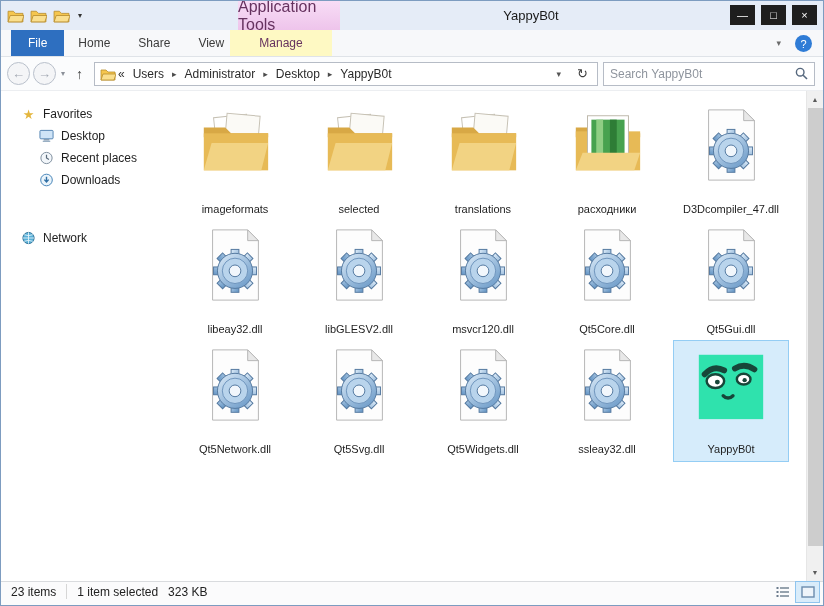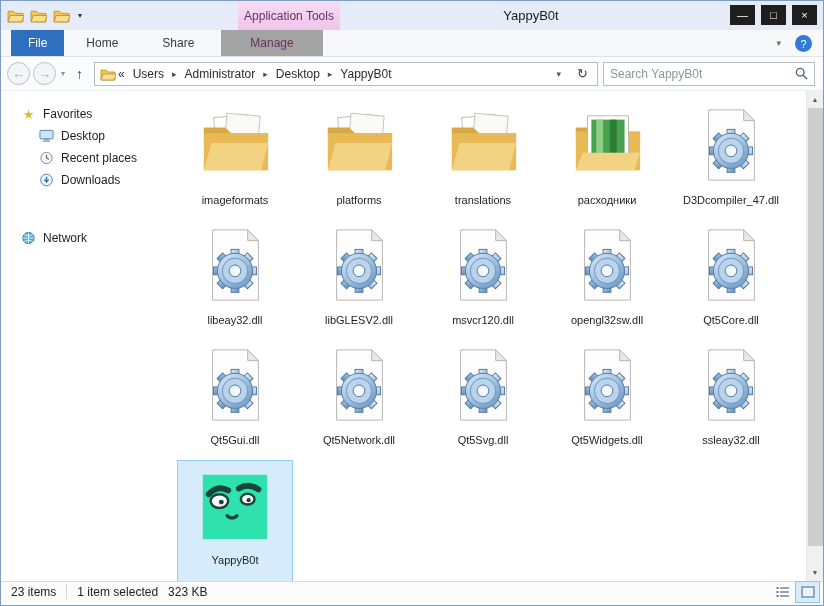--- a/index.html
+++ b/index.html
@@ -12,35 +12,35 @@
   }
 
   
   .titlebar{ height: 29px; flex: 0 0 auto; background: #e5ecf7; position: relative;
     display: flex; align-items: center; }
   .qat{ display: flex; align-items: center; gap: 6px; padding-left: 6px; }
   .qat svg{ width: 17px; height: 15px; display: block; }
   .qat-chev{ font-size: 8px; color: #333; padding: 0 2px; }
   .apptools{ position: absolute; left: 237px; top: 0; height: 100%; width: 102px;
     display: flex; align-items: center; justify-content: center;
-    background: linear-gradient(#f8ddf6,#eec4eb); color: #66325f; font-size: 12px; }
+    background: linear-gradient(#f8ddf6,#eec4eb); color: #66325f; font-size: 16px; }
   .wtitle{ position: absolute; left: 530px; top: 7px; transform: translateX(-50%);
     font-size: 13px; color: #1a1a1a; }
   .caption{ position: absolute; right: 6px; top: 4px; display: flex; gap: 6px; }
   .cap-btn{ width: 25px; height: 20px; background: #1e1e1e; color: #fff;
     display: flex; align-items: center; justify-content: center; font-size: 11px; cursor: default; }
 
   
   .tabrow{ height: 27px; flex: 0 0 auto; background: #f7f8fa; border-bottom: 1px solid #dfe3e8;
     display: flex; align-items: stretch; padding-left: 10px; position: relative; }
-  .tab{ display: flex; align-items: center; padding: 0 22px; color: #3b3b3b; }
+  .tab{ display: flex; align-items: center; padding: 0 14px; color: #3b3b3b; }
   .tab-file{ background: #2e6fc0; color: #fff; padding: 0 17px; }
-  .tab-manage{ position: absolute; left: 220px; top: 0; height: 100%; width: 102px;
+  .tab-manage{ position: absolute; left: 229px; top: 0; height: 100%; width: 102px;
     display: flex; align-items: center; justify-content: center;
-    color: #66325f; background: #a3a3a3; }
+    color: #66325f; background: #fef9c3; }
   .ribbon-chevron{ position: absolute; right: 42px; top: 8px; color: #6b6b6b; font-size: 9px; }
   .help-btn{ position: absolute; right: 11px; top: 5px; width: 17px; height: 17px;
     border-radius: 50%; background: #2f7cd6; color: #fff; font-size: 11px;
     display: flex; align-items: center; justify-content: center; }
 
   
   .addressrow{ height: 34px; flex: 0 0 auto; background: #fbfcfd; border-bottom: 1px solid #eceef1;
     display: flex; align-items: center; gap: 5px; padding: 0 8px 0 6px; }
   .navbtns{ display: flex; align-items: center; gap: 3px; }
   .circ{ width: 23px; height: 23px; border-radius: 50%; border: 1px solid #b9c0cb;
@@ -72,21 +72,21 @@
   .nav-sel{ background: #e6e6e6; outline: 1px solid #d0d0d0; }
   .nav-gap{ height: 16px; }
   .nav-label{ white-space: nowrap; color: #1e1e1e; }
 
   .files{ flex: 1; min-width: 0; padding: 10px 0 0 6px; }
   .grid{ display: grid; grid-template-columns: repeat(5, 124px); grid-auto-rows: 120px; }
   .tile{ width: 114px; justify-self: center; display: flex; flex-direction: column;
     align-items: center; padding-top: 2px; }
   .ticon{ width: 78px; height: 82px; display: flex; align-items: flex-end; justify-content: center; }
   .ticon svg{ width: 78px; height: 80px; display: block; }
-  .tlabel{ margin-top: 9px; font-size: 11px; line-height: 13px; text-align: center;
+  .tlabel{ margin-top: 18px; font-size: 11px; line-height: 13px; text-align: center;
     max-width: 104px; color: #1e1e1e; overflow-wrap: anywhere; }
   .tile[data-selected="true"]{ background: #d6ecfb; outline: 1px solid #94cdf4; }
 
   
   .scrollbar{ width: 17px; flex: 0 0 auto; background: #f0f0f0; border-left: 1px solid #e6e6e6;
     display: flex; flex-direction: column; align-items: center; }
   .sb-arrow{ height: 17px; width: 100%; display: flex; align-items: center;
     justify-content: center; font-size: 7px; color: #5a5a5a; }
   .sb-thumb{ width: 15px; flex: 1; margin-bottom: 18px; background: #cdcdcd; }
 
@@ -291,21 +291,21 @@
               </svg>
             </span>
           <span class="tlabel">imageformats</span>
         </div>
         <div class="tile">
           <span class="ticon">
               <svg viewBox="0 0 80 80">
                 <use href="#sym-folder"></use>
               </svg>
             </span>
-          <span class="tlabel">platforms</span>
+          <span class="tlabel">selected</span>
         </div>
         <div class="tile">
           <span class="ticon">
               <svg viewBox="0 0 80 80">
                 <use href="#sym-folder"></use>
               </svg>
             </span>
           <span class="tlabel">translations</span>
         </div>
         <div class="tile">
@@ -343,28 +343,20 @@
         </div>
         <div class="tile">
           <span class="ticon">
               <svg viewBox="0 0 80 80">
                 <use href="#sym-dll"></use>
               </svg>
             </span>
           <span class="tlabel">msvcr120.dll</span>
         </div>
 
-        <div class="tile">
-          <span class="ticon">
-              <svg viewBox="0 0 80 80">
-                <use href="#sym-dll"></use>
-              </svg>
-            </span>
-          <span class="tlabel">opengl32sw.dll</span>
-        </div>
         <div class="tile">
           <span class="ticon">
               <svg viewBox="0 0 80 80">
                 <use href="#sym-dll"></use>
               </svg>
             </span>
           <span class="tlabel">Qt5Core.dll</span>
         </div>
         <div class="tile">
           <span class="ticon">

